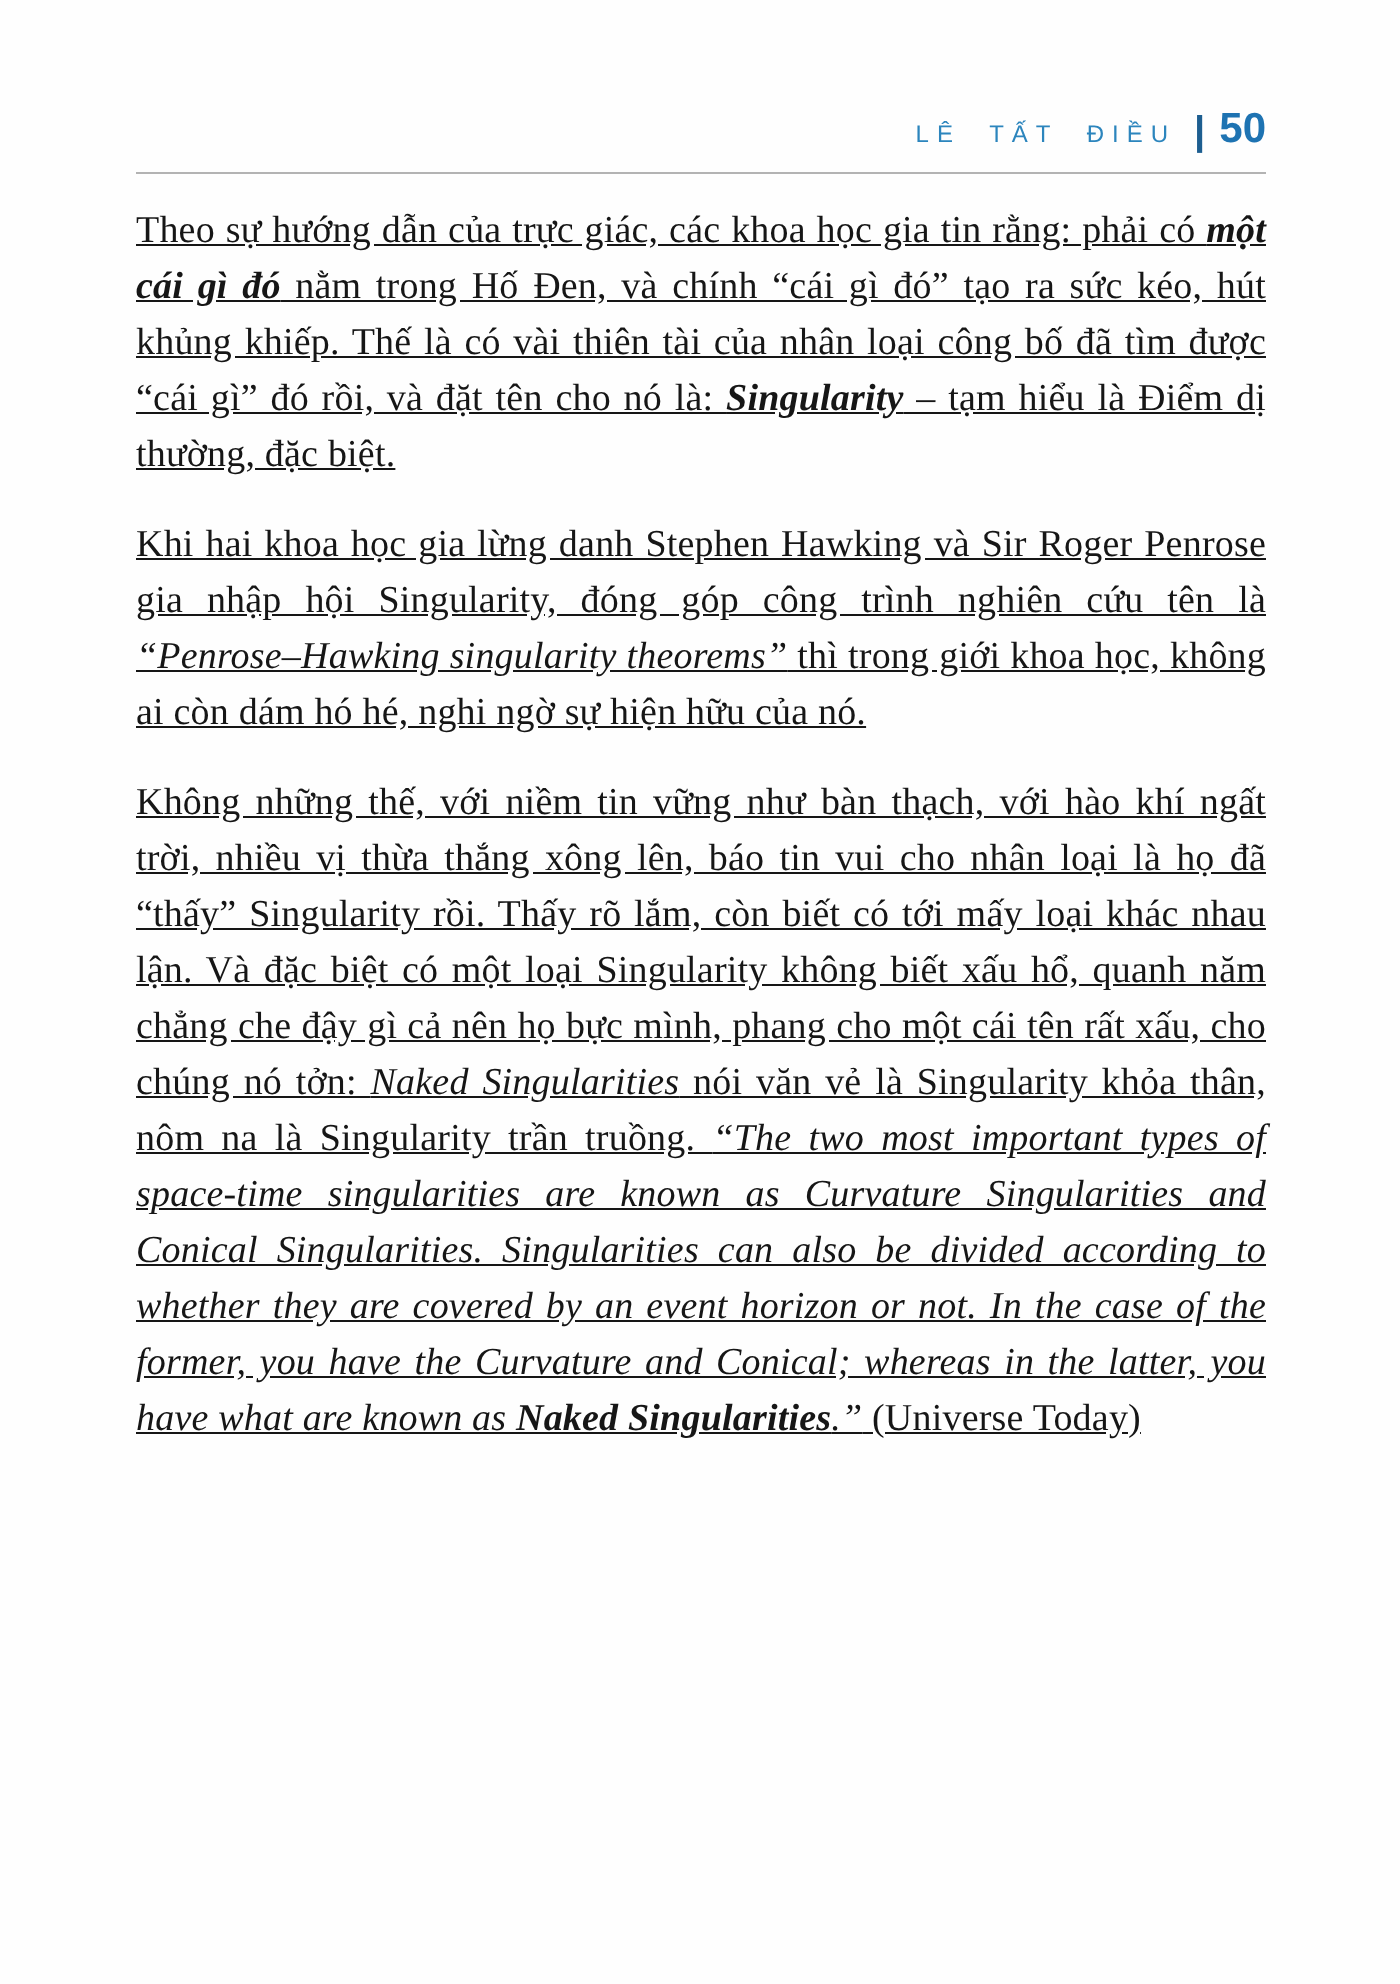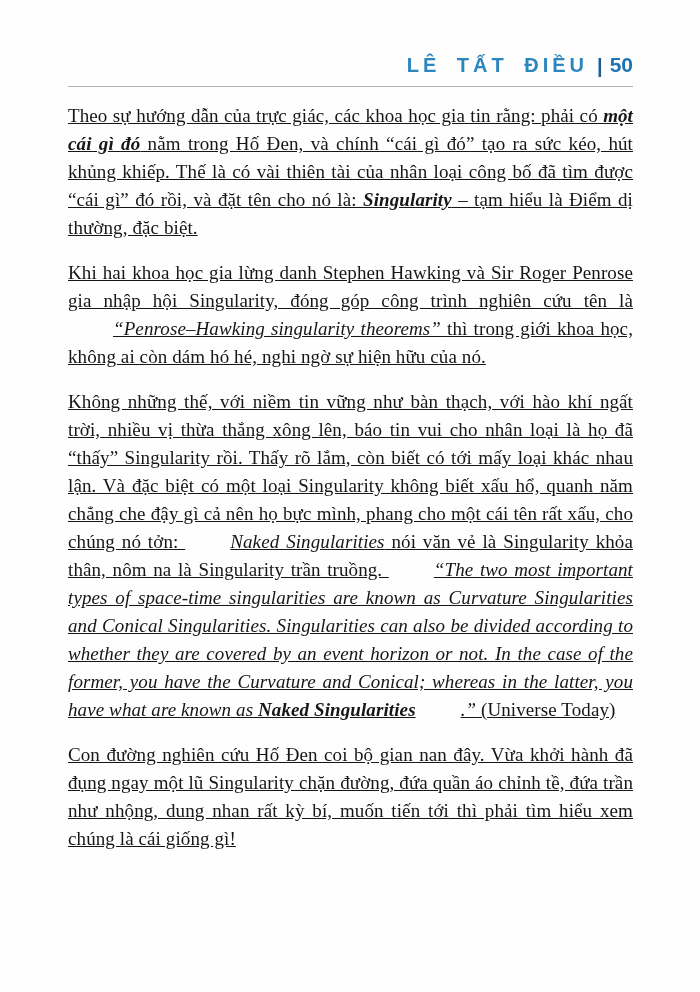--- a/index.html
+++ b/index.html
@@ -20,22 +20,22 @@
     overflow: hidden;
   }
   .running-header {
     margin-top: 52px;
     text-align: right;
     font-family: "Liberation Sans", "DejaVu Sans", sans-serif;
     line-height: 26px;
     white-space: nowrap;
   }
   .running-header .author {
-    font-size: 20px;
-    font-weight: bold;
+    font-size: 12px;
+    font-weight: normal;
     letter-spacing: 4px;
     word-spacing: 7px;
     color: #2c85bd;
     vertical-align: baseline;
     margin-top: 48px;
   }
   .running-header .separator {
     font-size: 20px;
     font-weight: bold;
     color: #1d5e90;
@@ -59,38 +59,37 @@
   }
   .body-text p {
     margin: 0 0 17px 0;
     font-size: 19px;
     line-height: 28px;
     text-align: justify;
     letter-spacing: 0.1px;
     text-decoration: underline;
   }
   .bi { font-weight: bold; font-style: italic; }
-  .it { font-style: italic; margin-left: 45px; }
+  .it { font-style: italic; }
 </style>
 </head>
 <body>
 
 <div class="page">
 
   <header class="running-header">
     <span class="author">LÊ TẤT ĐIỀU</span><span class="separator">|</span><span class="page-number">50</span>
   </header>
 
   <hr class="header-rule">
 
   <main class="body-text">
 
     <p><span>Theo sự hướng dẫn của trực giác, các khoa học gia tin rằng: phải có </span><span class="bi">một cái gì đó</span><span> nằm trong Hố Đen, và chính “cái gì đó” tạo ra sức kéo, hút khủng khiếp. Thế là có vài thiên tài của nhân loại công bố đã tìm được “cái gì” đó rồi, và đặt tên cho nó là: </span><span class="bi">Singularity</span><span> – tạm hiểu là Điểm dị thường, đặc biệt.</span></p>
 
     <p><span>Khi hai khoa học gia lừng danh Stephen Hawking và Sir Roger Penrose gia nhập hội Singularity, đóng góp công trình nghiên cứu tên là </span><span class="it">“Penrose–Hawking singularity theorems”</span><span> thì trong giới khoa học, không ai còn dám hó hé, nghi ngờ sự hiện hữu của nó.</span></p>
 
     <p><span>Không những thế, với niềm tin vững như bàn thạch, với hào khí ngất trời, nhiều vị thừa thắng xông lên, báo tin vui cho nhân loại là họ đã “thấy” Singularity rồi. Thấy rõ lắm, còn biết có tới mấy loại khác nhau lận. Và đặc biệt có một loại Singularity không biết xấu hổ, quanh năm chẳng che đậy gì cả nên họ bực mình, phang cho một cái tên rất xấu, cho chúng nó tởn: </span><span class="it">Naked Singularities</span><span> nói văn vẻ là Singularity khỏa thân, nôm na là Singularity trần truồng. </span><span class="it">“The two most important types of space-time singularities are known as Curvature Singularities and Conical Singularities. Singularities can also be divided according to whether they are covered by an event horizon or not. In the case of the former, you have the Curvature and Conical; whereas in the latter, you have what are known as </span><span class="bi">Naked Singularities</span><span class="it">.”</span><span> (Universe Today)</span></p>
 
-    <p><span>Con đường nghiên cứu Hố Đen coi bộ gian nan đây. Vừa khởi hành đã đụng ngay một lũ Singularity chặn đường, đứa quần áo chỉnh tề, đứa trần như nhộng, dung nhan rất kỳ bí, muốn tiến tới thì phải tìm hiểu xem chúng là cái giống gì!</span></p>
 
   </main>
 
 </div>
 
 </body></html>

